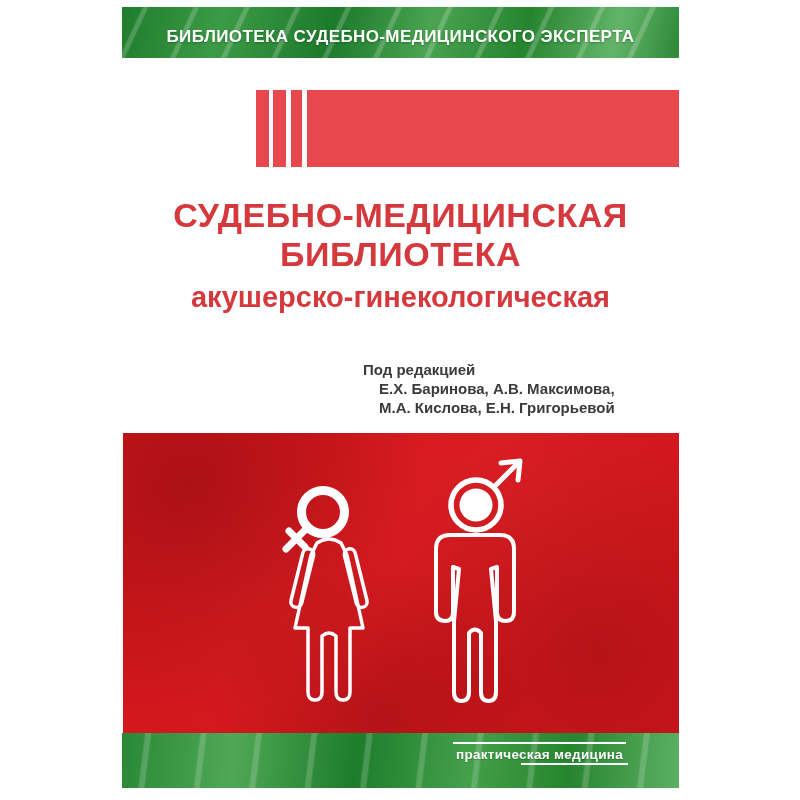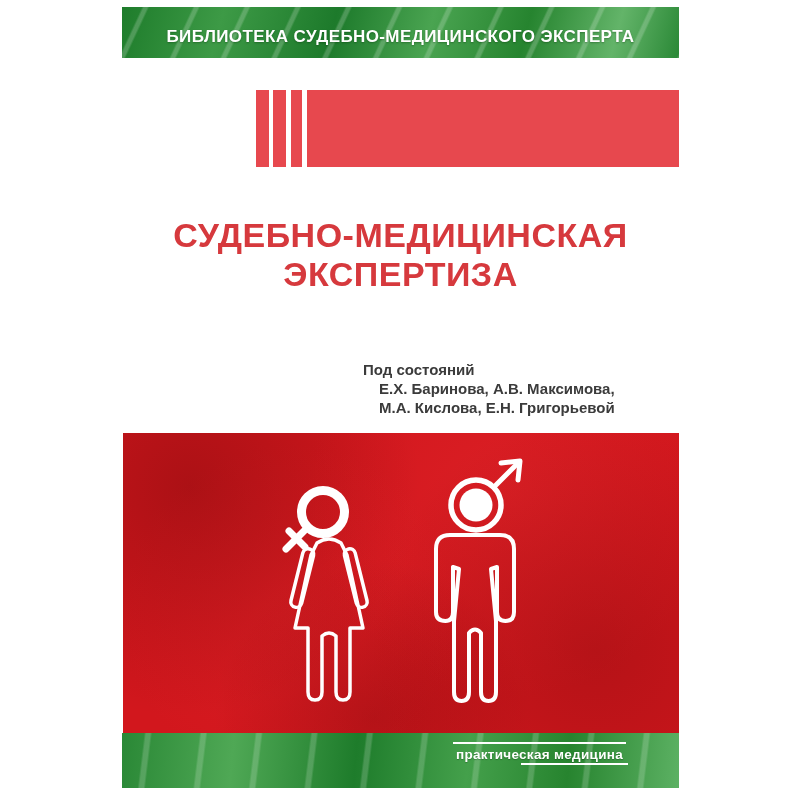--- a/index.html
+++ b/index.html
@@ -26,21 +26,21 @@
   }
 
   
   .red-bar .stripe, .red-bar .main-rect { position:absolute; top:90px; height:77px; background:#e7484e; }
   .s1 { left:134px; width:13px; }
   .s2 { left:151px; width:13px; }
   .s3 { left:169px; width:11px; }
   .main-rect { left:185px; width:372px; }
 
   
-  .title { position:absolute; left:0; top:196px; width:557px; text-align:center; color:#d6393d; font-weight:bold;margin-top:20px; }
+  .title { position:absolute; left:0; top:196px; width:557px; text-align:center; color:#d6393d; font-weight:bold; }
   .title-line { font-size:34px; line-height:39px; letter-spacing:.5px; }
   .subtitle-line { font-size:29px; line-height:33px; }
   .subtitle-first { margin-top:7px; }
 
   
   .editors { position:absolute; left:241px; top:360px; color:#3b3b3b; font-size:15px; font-weight:bold; line-height:19px; }
   .editors .names { margin-left:16px; }
 
   
   .panel {
@@ -87,25 +87,26 @@
 
     <div class="red-bar">
       <div class="stripe s1"></div>
       <div class="stripe s2"></div>
       <div class="stripe s3"></div>
       <div class="main-rect"></div>
     </div>
 
     <div class="title">
       <div class="title-line">СУДЕБНО-МЕДИЦИНСКАЯ</div>
-      <div class="title-line">ЭКСПЕРТИЗА</div>
+      <div class="title-line">БИБЛИОТЕКА</div>
+      <div class="subtitle-line subtitle-first">акушерско-гинекологическая</div>
     </div>
 
     <div class="editors">
-      <div>Под состояний</div>
+      <div>Под редакцией</div>
       <div class="names">
         <div>Е.Х. Баринова, А.В. Максимова,</div>
         <div>М.А. Кислова, Е.Н. Григорьевой</div>
       </div>
     </div>
 
     <div class="panel">
       <svg viewBox="0 0 556 300">
 
         <g stroke="#ffffff" fill="none" stroke-linecap="round" stroke-linejoin="round">

